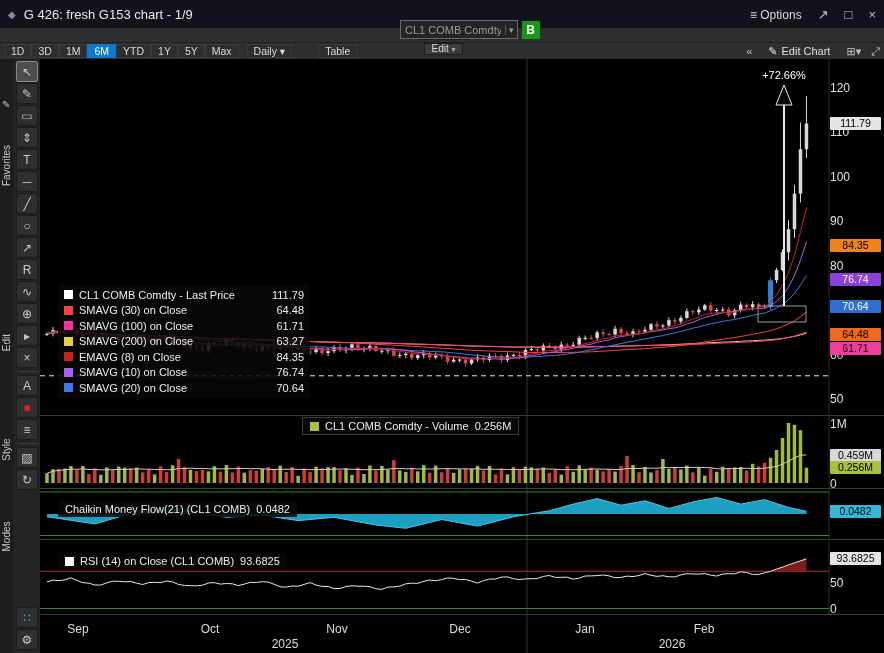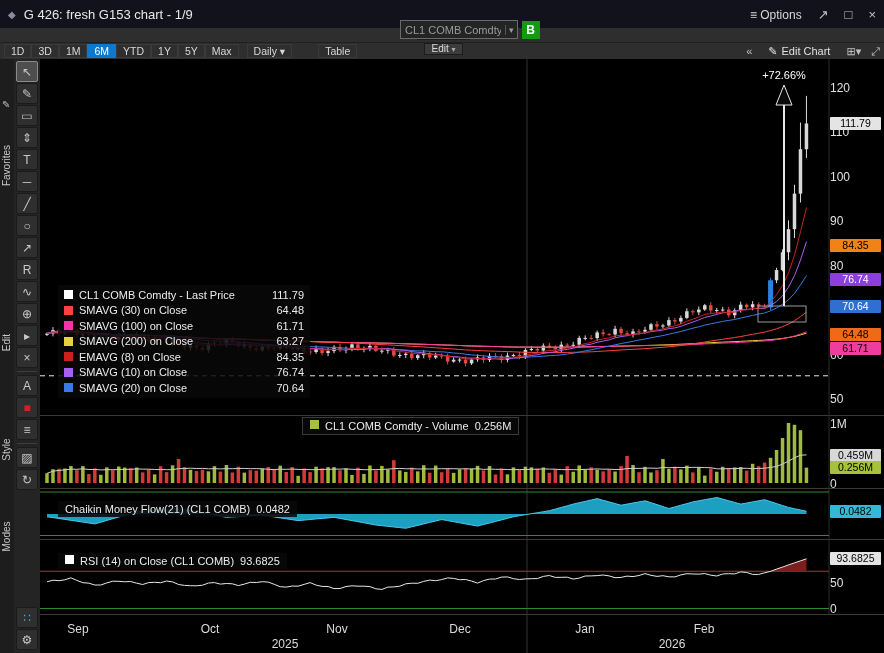--- a/index.html
+++ b/index.html
@@ -46,21 +46,21 @@
             padding:2px 0 3px 0;gap:1px;flex:none;}
   .tool-btn{width:22px;height:21px;background:#2f2f2f;border:1px solid #1b1b1b;color:#c8c8c8;
             font-size:12px;line-height:18px;text-align:center;border-radius:2px;padding:0;
             font-family:"Liberation Sans",sans-serif;}
   .tool-btn.selected{background:#4e4e4e;border-color:#8a8a8a;}
   .tool-divider{width:20px;height:1px;background:#3d3d3d;margin:2px 0;}
   #chart-area{position:relative;width:844px;height:594px;background:#000;flex:none;}
   #chart-svg{position:absolute;left:0;top:0;}
   
   .panel-label{position:absolute;background:rgba(8,8,8,.88);padding:2px 7px;font-size:11px;
-               color:#ececec;display:flex;gap:6px;white-space:nowrap;}
+               color:#ececec;display:flex;align-items:center;gap:6px;white-space:nowrap;}
   #price-legend{position:absolute;left:18px;top:226px;width:252px;background:rgba(8,8,8,.85);
                 padding:2px 6px;font-size:11px;color:#ececec;}
   .leg-row{display:flex;align-items:center;height:15.5px;gap:6px;}
   .leg-swatch{width:9px;height:9px;flex:none;}
   .leg-label{flex:1;white-space:nowrap;}
   #vol-legend{left:262px;top:358px;border:1px solid #3a3a3a;}
   #cmf-label{left:18px;top:442px;}
   #rsi-label{left:18px;top:494px;}
   #gutter{position:absolute;left:789px;top:0;width:55px;height:594px;}
   .ax-tick{position:absolute;left:1px;font-size:12px;color:#e0e0e0;}

